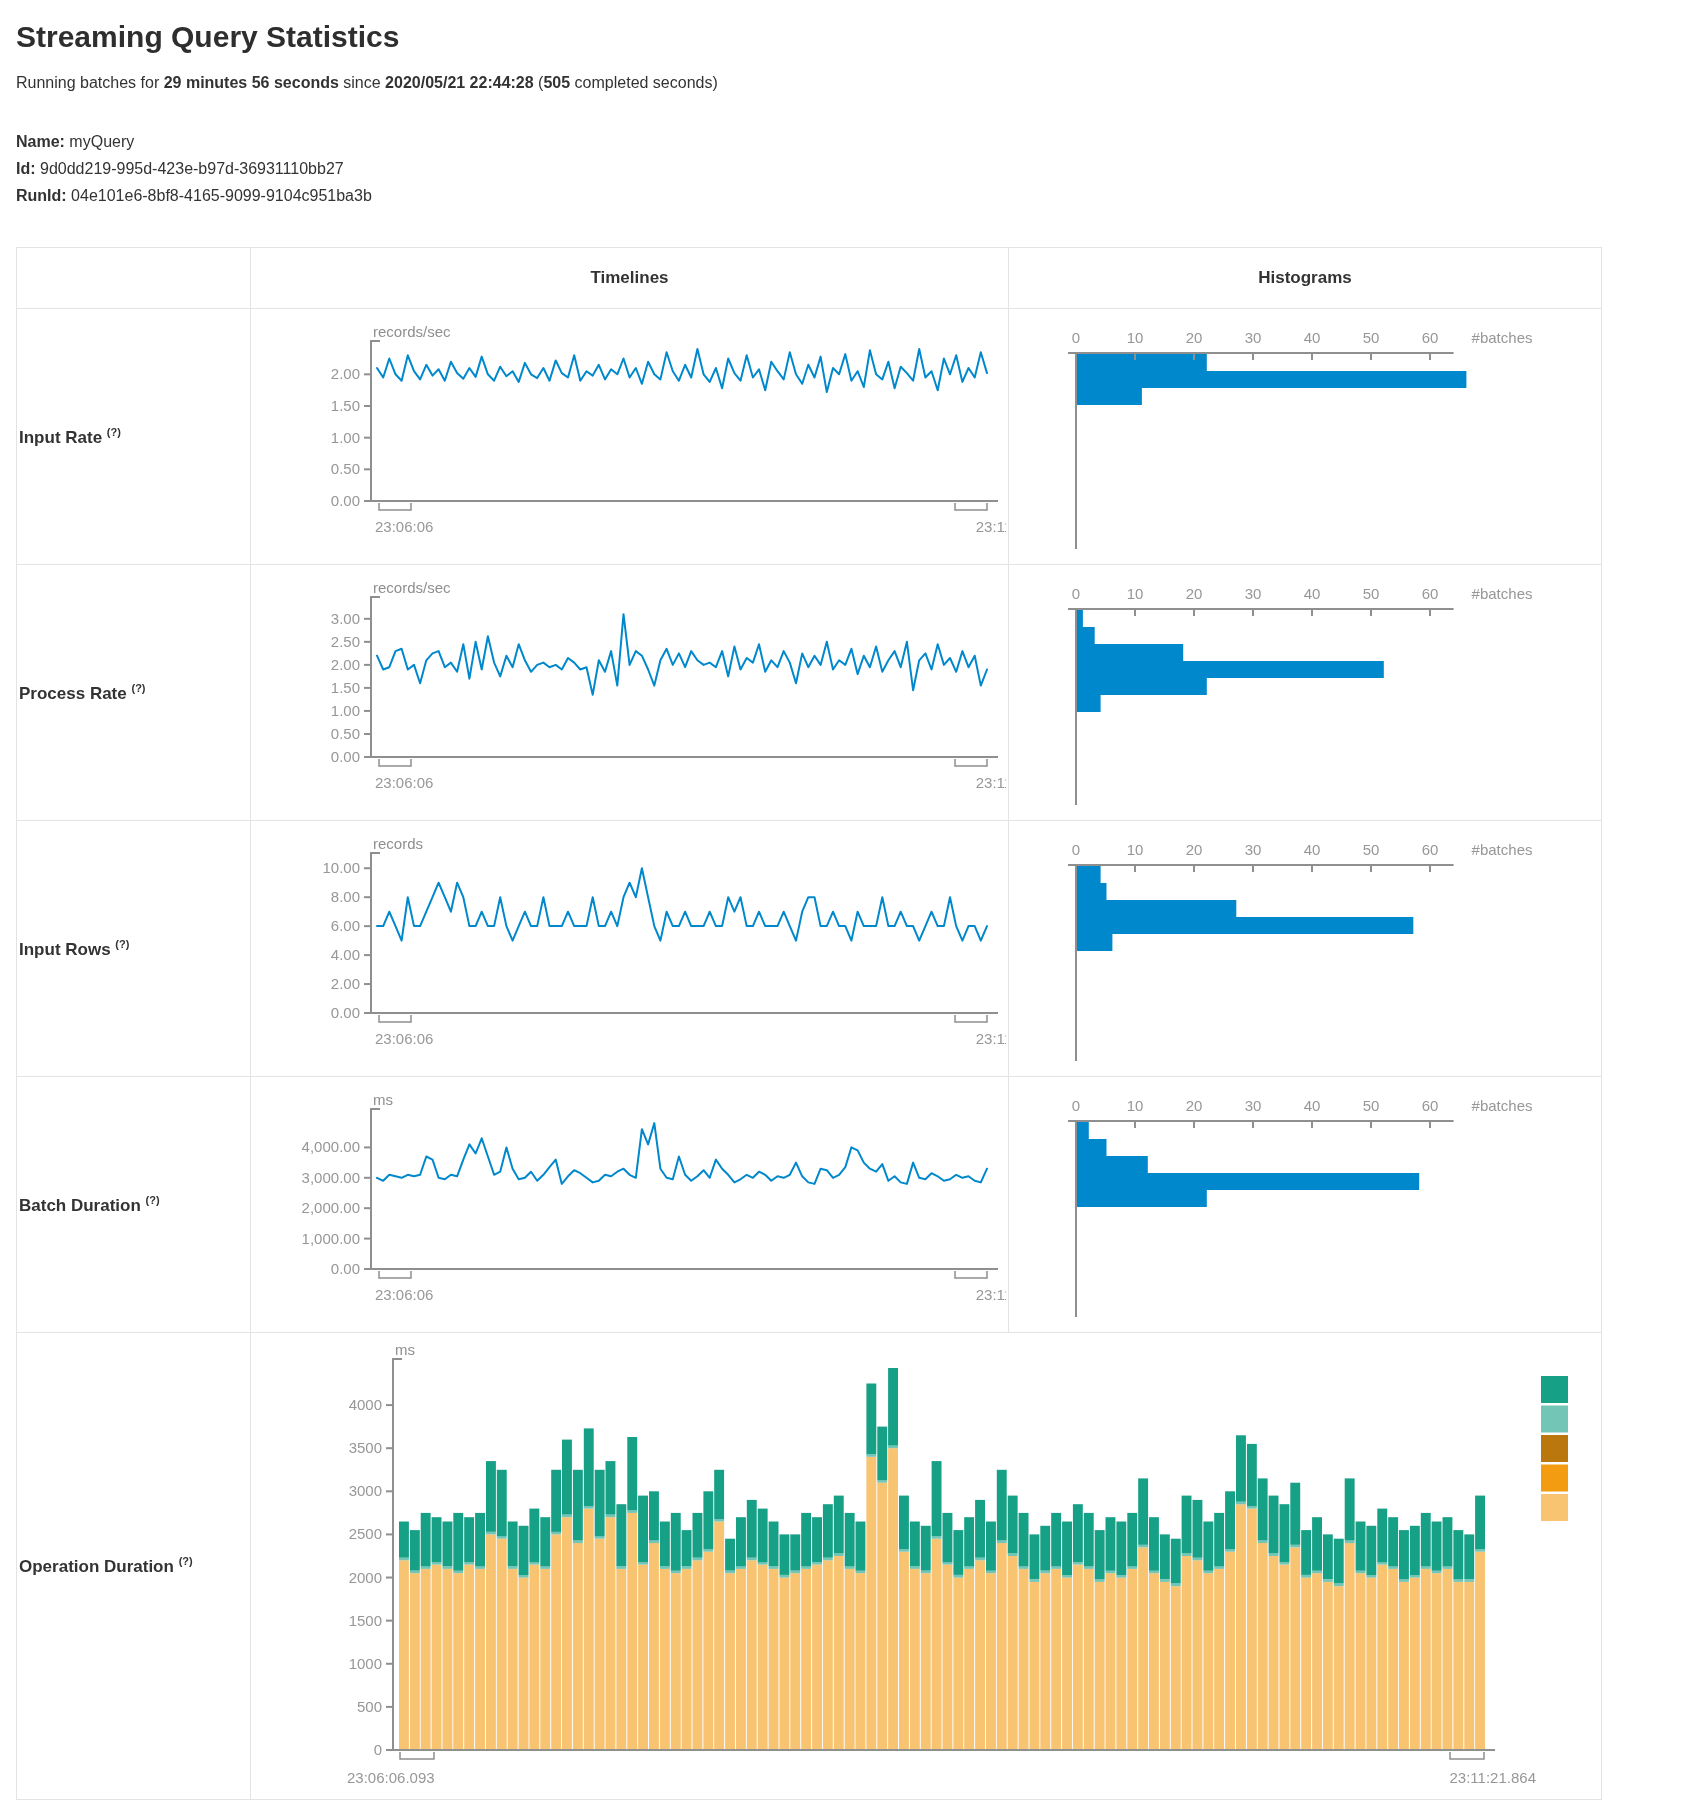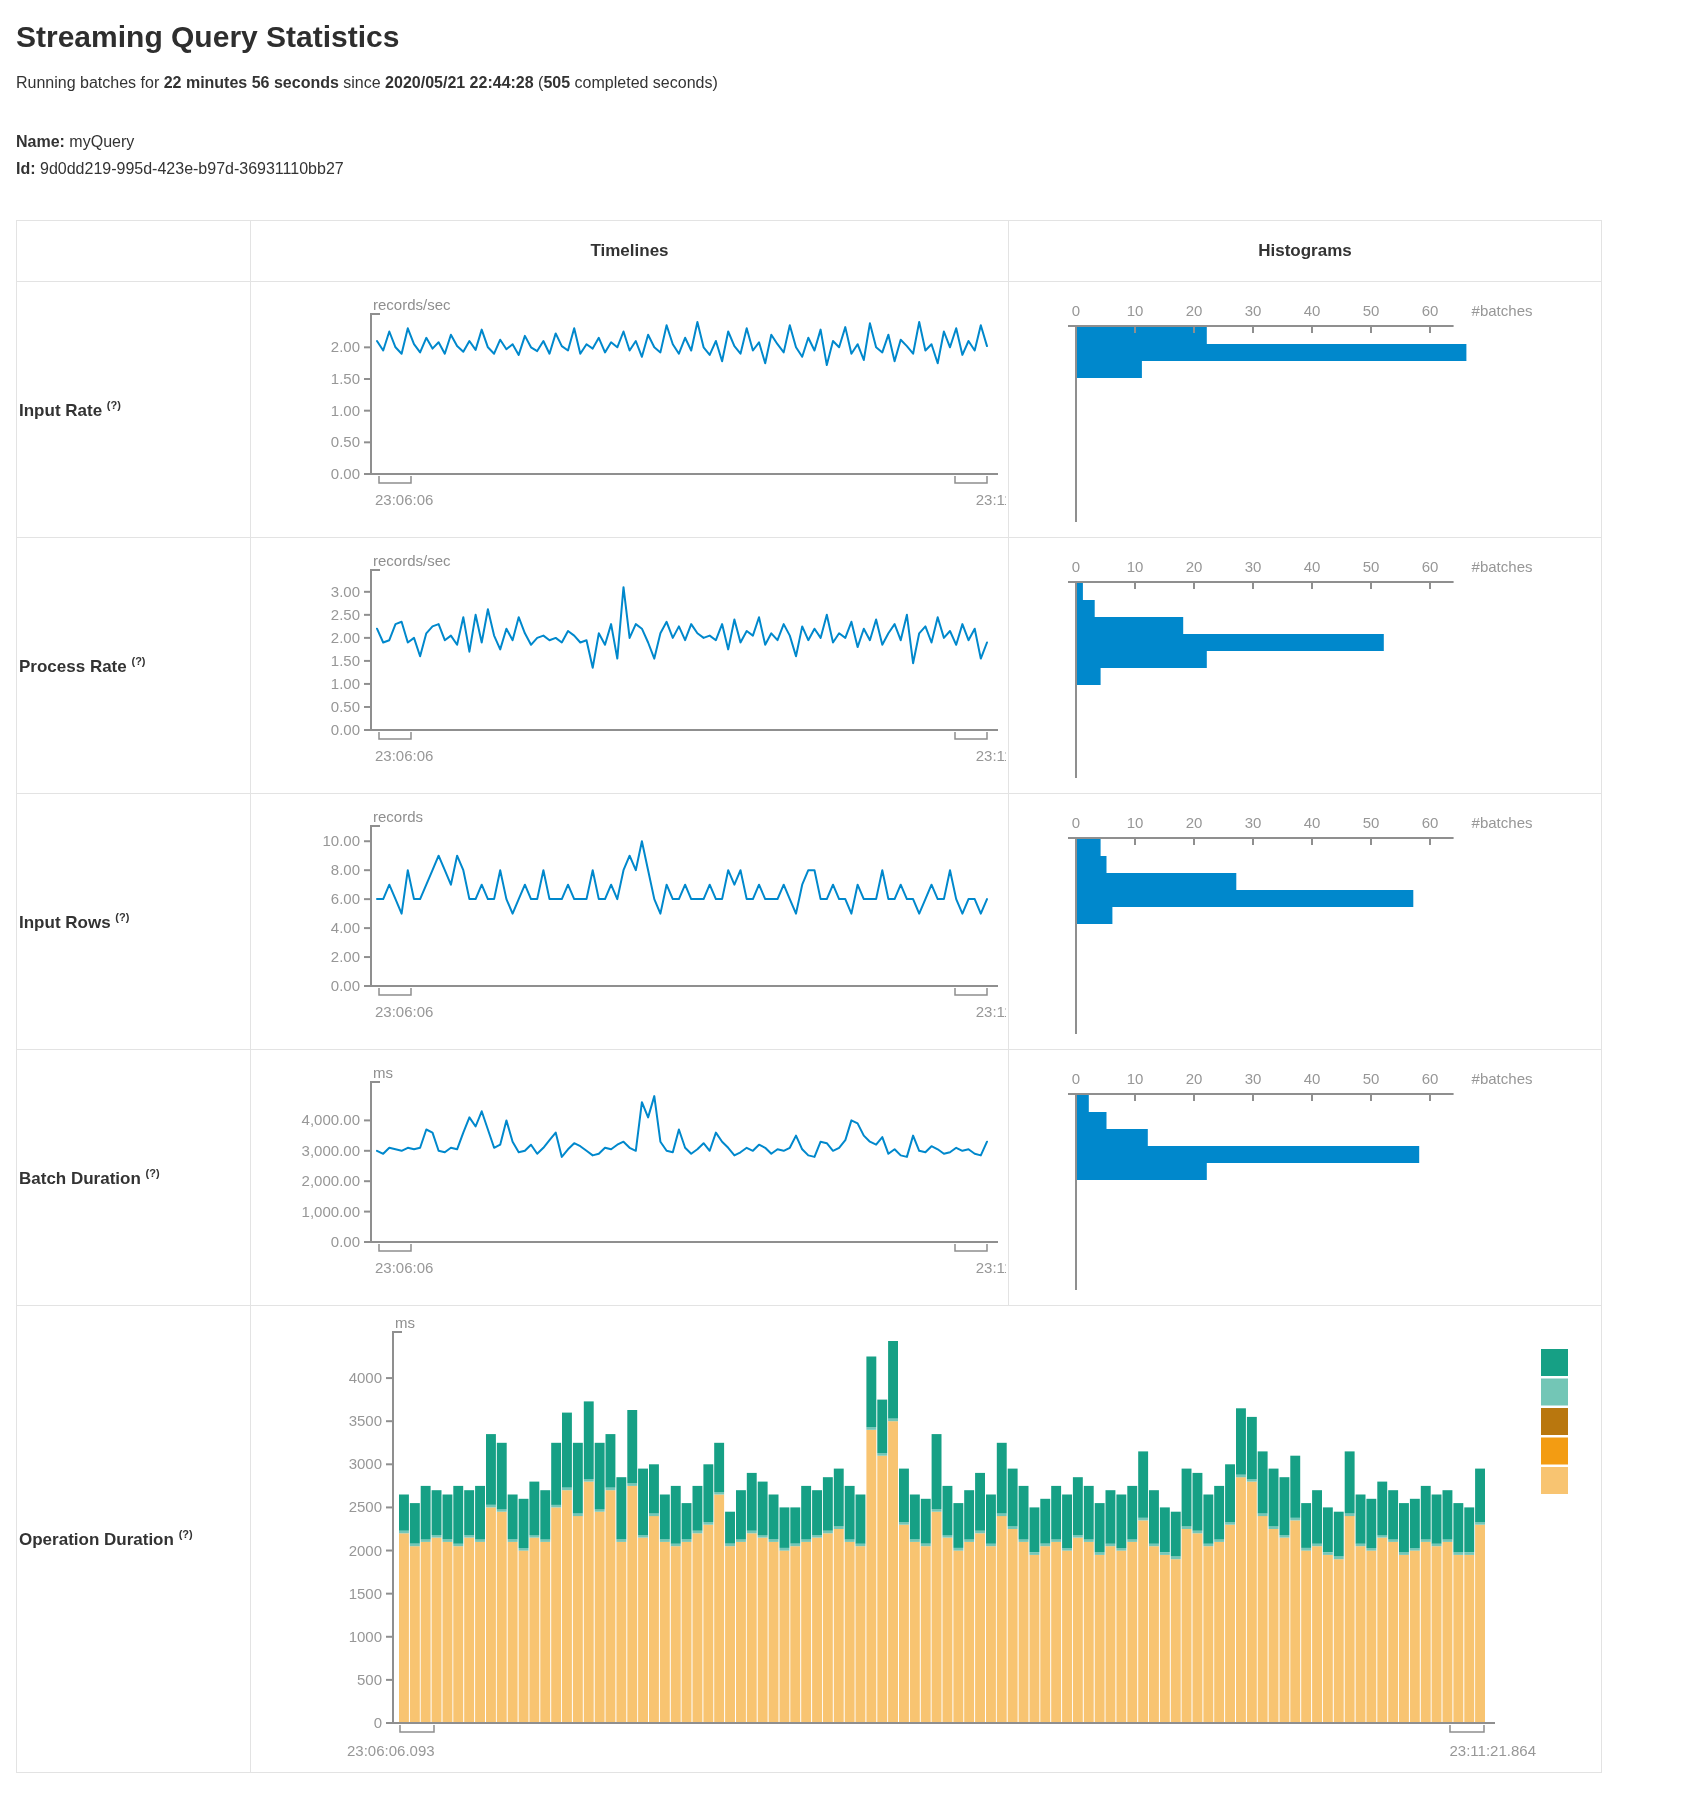--- a/index.html
+++ b/index.html
@@ -17,25 +17,26 @@
   svg{display:block;}
   svg text.tick{font-family:"Liberation Sans",sans-serif;font-size:15px;fill:#979797;}
   svg text.unit{font-family:"Liberation Sans",sans-serif;font-size:15px;fill:#8f8f8f;}
 </style>
 </head>
 <body>
 
 <div class="page">
   <h2 class="title">Streaming Query Statistics</h2>
 
-  <p class="subtitle"><span>Running batches for </span><b>22 minutes 56 seconds</b><span> since </span><b>2020/05/21 22:44:28</b><span> (</span><b>505</b><span> completed seconds)</span></p>
+  <p class="subtitle"><span>Running batches for </span><b>29 minutes 56 seconds</b><span> since </span><b>2020/05/21 22:44:28</b><span> (</span><b>505</b><span> completed seconds)</span></p>
 
   <div class="meta">
     <div><b>Name:</b><span> myQuery</span></div>
     <div><b>Id:</b><span> 9d0dd219-995d-423e-b97d-36931110bb27</span></div>
+    <div><b>RunId:</b><span> 04e101e6-8bf8-4165-9099-9104c951ba3b</span></div>
   </div>
 
   <table class="stats">
     <colgroup>
         <col style="width:234px">
         <col style="width:753px">
         <col style="width:588px">
       </colgroup>
     <tbody>
         <tr>

